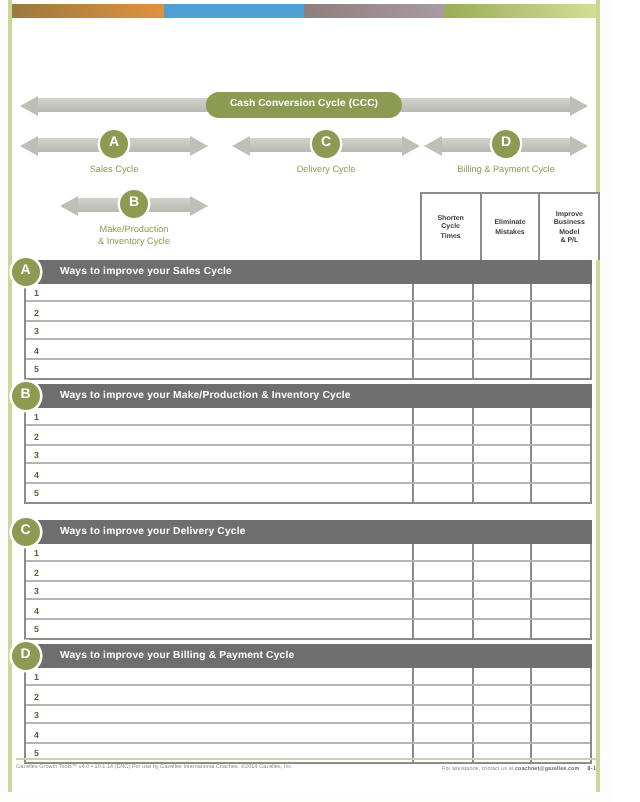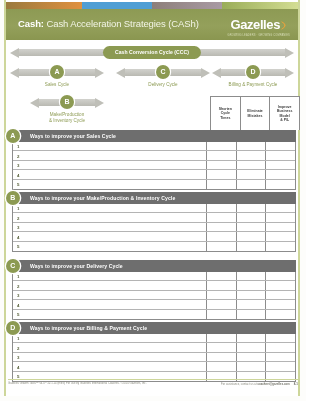--- a/index.html
+++ b/index.html
@@ -158,32 +158,20 @@
 
   <div class="sheet"></div>
 
   <div class="topbar">
     <span class="tb1"></span>
     <span class="tb2"></span>
     <span class="tb3"></span>
     <span class="tb4"></span>
   </div>
 
-  <div class="header">
-    <div class="title">
-      <b>Cash:</b><span> Cash Acceleration Strategies (CASh)</span>
-    </div>
-    <div class="logo">
-      <span class="logo-word">Gazelles</span><span class="logo-chev"><svg width="9" height="9" viewBox="0 0 10 10">
-            <path d="M1 1 Q8 4.6 1 9 Q6.5 5 1 1 Z" fill="#e8a33d"></path>
-            <path d="M0.6 0.8 Q8.6 4.6 0.6 9.2" fill="none" stroke="#e8a33d" stroke-width="1.1"></path>
-          </svg></span>
-      <div class="logo-tag">GROWING LEADERS · GROWING COMPANIES</div>
-    </div>
-  </div>
 
   <div class="diagram">
 
     <div class="arrowbar ccc-arrow">
       <span class="head l"></span>
       <span class="shaft"></span>
       <span class="head r"></span>
     </div>
     <div class="ccc-row">
       <div class="ccc-pill">Cash Conversion Cycle (CCC)</div>

